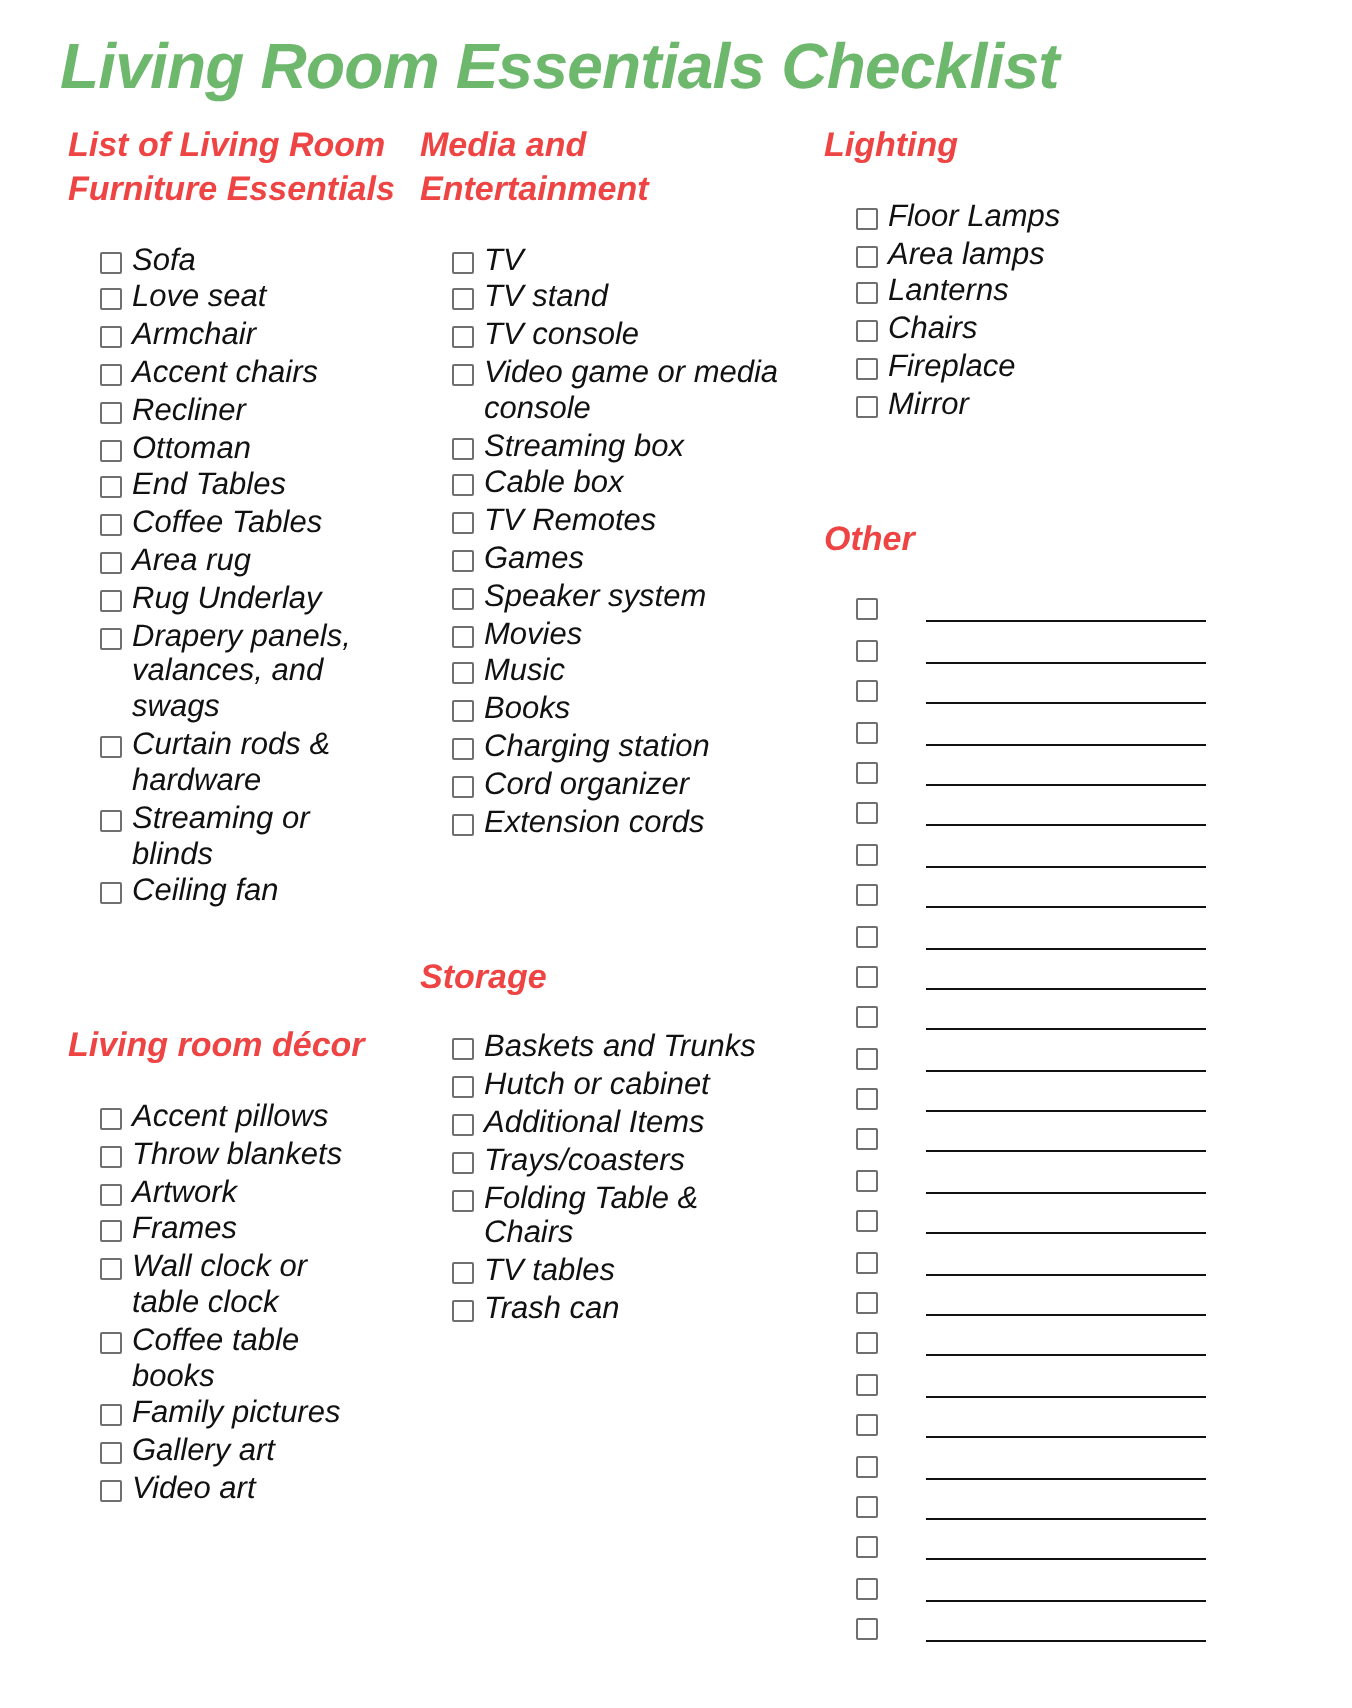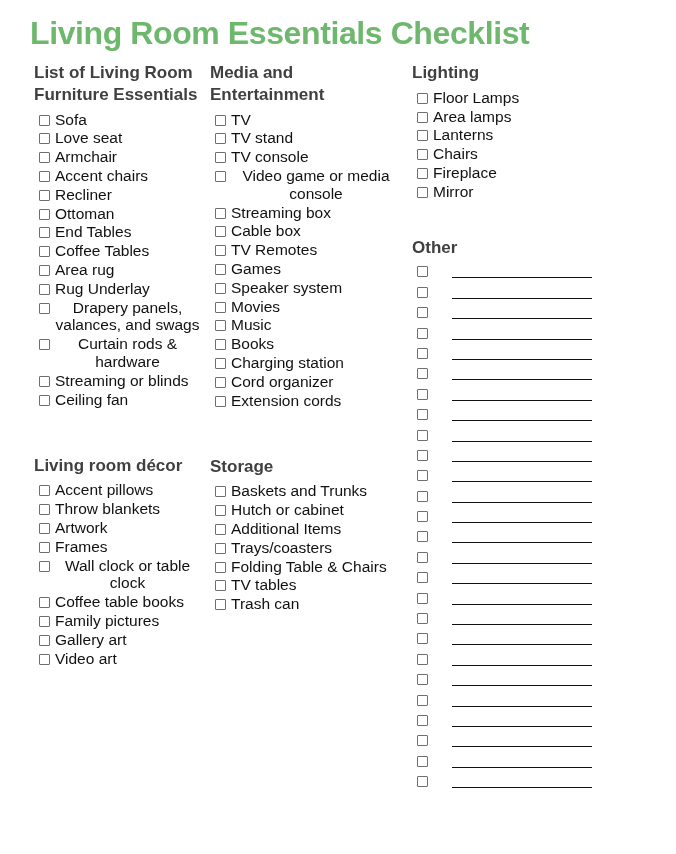--- a/index.html
+++ b/index.html
@@ -15,20 +15,21 @@
     color: #000000;
     overflow: hidden;
     position: relative;
   }
   .page {
     width: 600px;
     height: 854px;
     position: relative;
     background: #ffffff;
     box-sizing: border-box;
+    font-style: italic;
   }
   .title {
     position: absolute;
     left: 30px;
     top: 17px;
     font-size: 32px;
     font-weight: bold;
     color: #6eb86e;
     letter-spacing: -0.4px;
     line-height: 1.05;
@@ -47,29 +48,28 @@
   }
   .col-1 { width: 205px; padding-left: 34px; }
   .col-2 { width: 201px; padding-left: 5px; }
   .col-3 { width: 270px; padding-left: 6px; }
 
   .section { }
 
   .sec-head {
     font-size: 17px;
     font-weight: bold;
-    color: #404040;
+    color: #ef4444;
     line-height: 1.28;
     margin: 0 0 1px 0;
   }
   .items {
     list-style: none;
-    margin: 5px;
+    margin: 16px;
     padding: 0;
-    text-align: center;
   }
   .item {
     display: flex;
     align-items: flex-start;
     margin: 0;
     padding: 0;
     line-height: 1.13;
   }
   .cb {
     flex: 0 0 auto;

